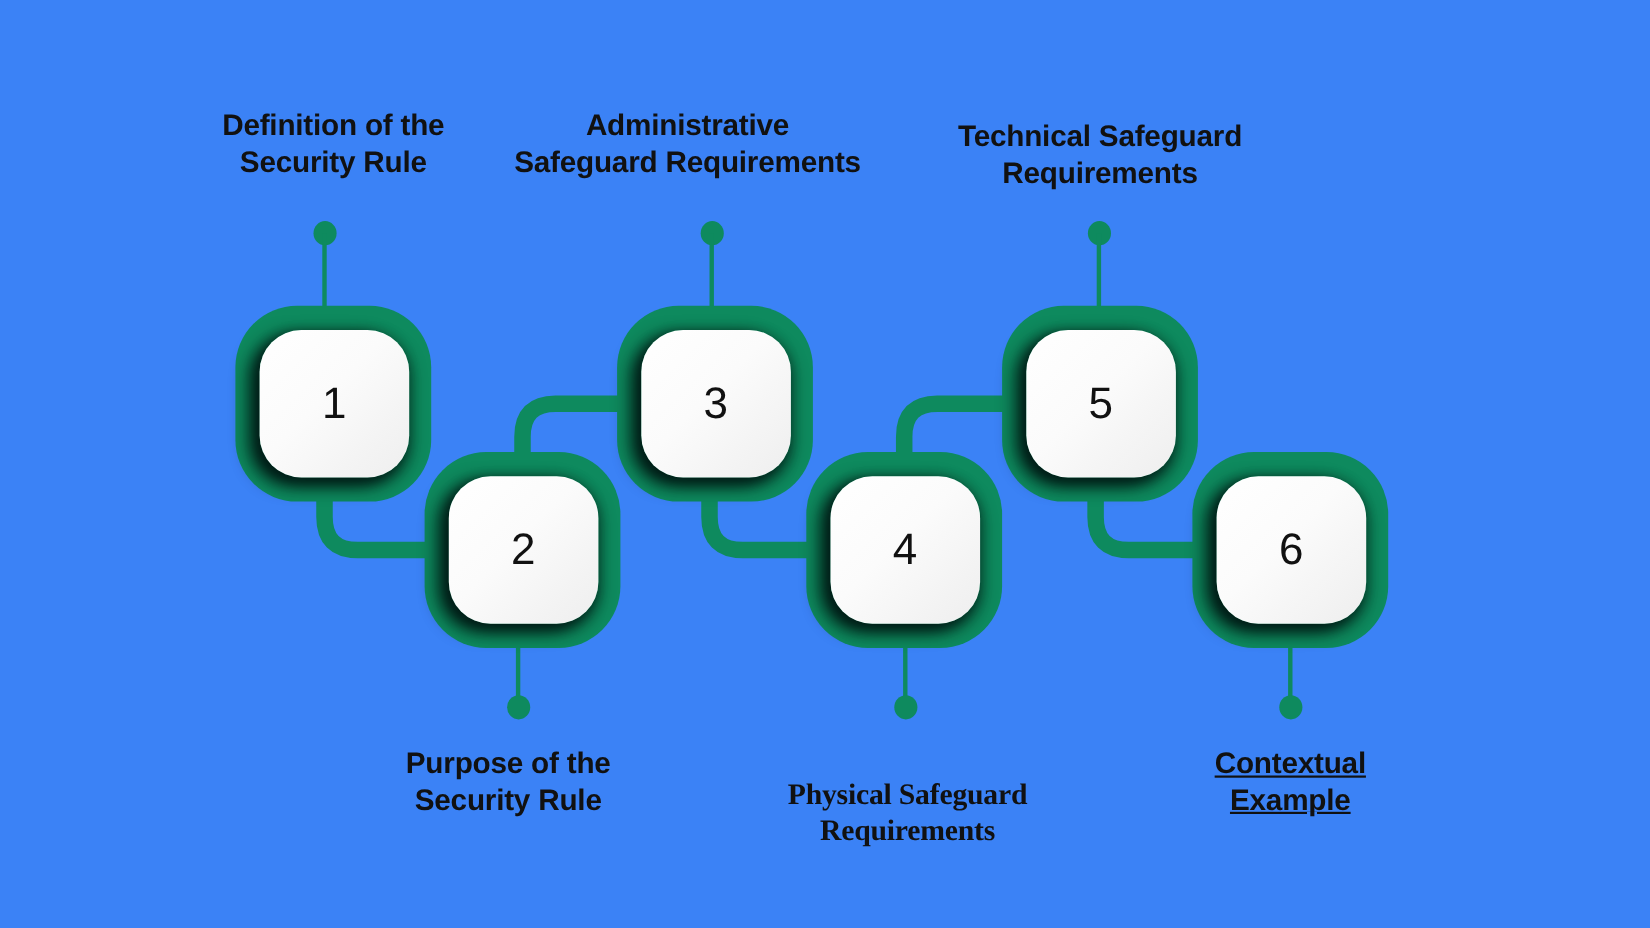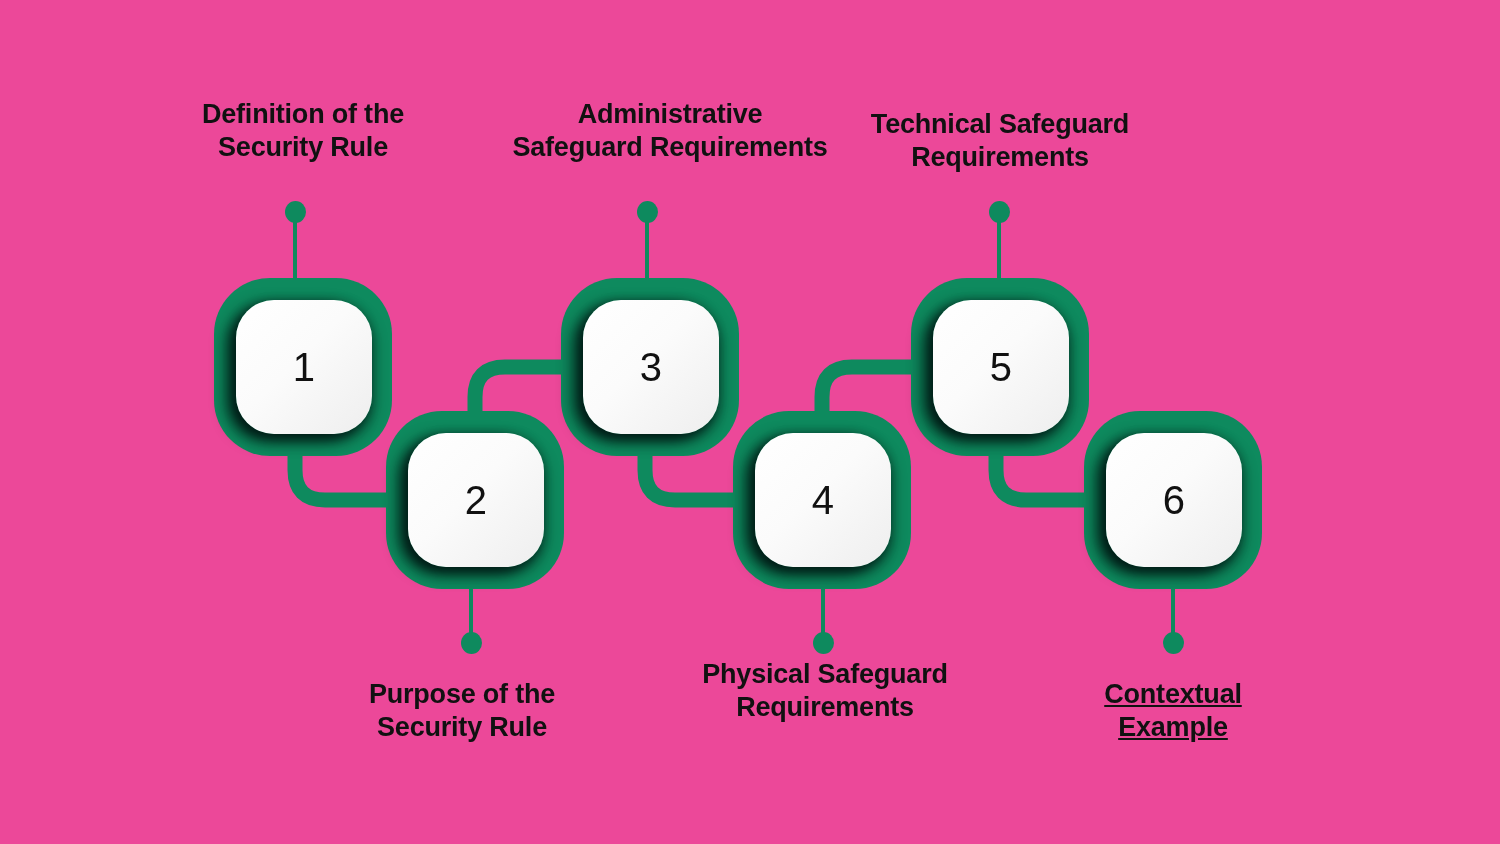--- a/index.html
+++ b/index.html
@@ -12,21 +12,21 @@
     width: 1500px;
     height: 844px;
     overflow: hidden;
     font-family: "Liberation Sans", sans-serif;
   }
 
   #stage {
     position: relative;
     width: 1500px;
     height: 844px;
-    background: #ec4899;
+    background: #3b82f6;
   }
 
   
   #connector-layer {
     position: absolute;
     left: 0;
     top: 0;
     width: 1500px;
     height: 844px;
     z-index: 1;
@@ -141,38 +141,38 @@
       <span class="node-number">2</span>
     </div>
   </div>
   <div class="stem" style="left: 469px; top: 578px; height: 68px; background: rgb(14, 138, 94);"></div>
   <div class="dot" style="left: 461px; top: 632px; background: rgb(14, 138, 94);"></div>
   <div class="label" style="left:312px; top:678px; width:300px;">Purpose of the
 Security Rule</div>
 
   <div class="dot" style="left: 637px; top: 201px; background: rgb(14, 138, 94);"></div>
   <div class="stem" style="left: 645px; top: 212px; height: 72px; background: rgb(14, 138, 94);"></div>
-  <div class="label" style="left:485px; top:98px; width:370px;">Administrative
+  <div class="label" style="left:440px; top:98px; width:370px;">Administrative
 Safeguard Requirements</div>
   <div class="node" style="left:561px; top:278px;">
     <div class="node-ring" style="background: rgb(14, 138, 94);"></div>
     <div class="node-inner">
       <span class="node-number">3</span>
     </div>
   </div>
 
   <div class="node" style="left:733px; top:411px;">
     <div class="node-ring" style="background: rgb(14, 138, 94);"></div>
     <div class="node-inner">
       <span class="node-number">4</span>
     </div>
   </div>
   <div class="stem" style="left: 821px; top: 578px; height: 68px; background: rgb(14, 138, 94);"></div>
   <div class="dot" style="left: 813px; top: 632px; background: rgb(14, 138, 94);"></div>
-  <div class="label" style="left:655px; top:658px; width:340px;">Physical Safeguard
+  <div class="label" style="left:655px; top:706px; width:340px;font-family:Liberation Serif, serif;">Physical Safeguard
 Requirements</div>
 
   <div class="dot" style="left: 989px; top: 201px; background: rgb(14, 138, 94);"></div>
   <div class="stem" style="left: 997px; top: 212px; height: 72px; background: rgb(14, 138, 94);"></div>
   <div class="label" style="left:830px; top:108px; width:340px;">Technical Safeguard
 Requirements</div>
   <div class="node" style="left:911px; top:278px;">
     <div class="node-ring" style="background: rgb(14, 138, 94);"></div>
     <div class="node-inner">
       <span class="node-number">5</span>

